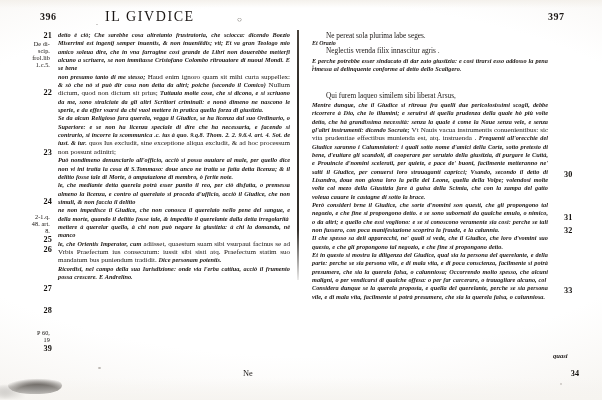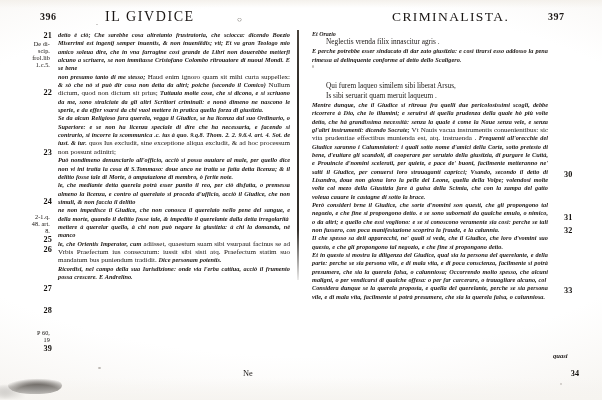--- a/index.html
+++ b/index.html
@@ -115,21 +115,20 @@
 
 <div class="page">
 
   <div class="fade-top"></div>
 
   <div class="header">
     <div class="folio-left">396</div>
     <span class="hdr-dot" style="left:96px;top:9px;">.</span>
     <div class="title-left">IL GIVDICE</div>
     <span class="hdr-dot" style="left:237px;top:6px;">○</span>
-    <div class="title-right">CRIMINALISTA.</div>
     <div class="folio-right">397</div>
   </div>
 
   <div class="gutter"></div>
 
   <div class="col col-left">
     <div class="colbody">
 
       <div class="num" style="top:0px;">21</div>
       <div class="marg" style="top:10px;white-space:pre-line;">De di-
@@ -168,25 +167,25 @@
       <p class="tx"><span class="it">Ricordisi, nel campo della sua Iurisdizione: onde via l'erba cattiua, acciò il frumento possa crescere. E Andrelino.</span></p>
 
     </div>
   </div>
 
   <div class="catch" style="left:243px;top:369px;">Ne</div>
 
   <div class="col col-right">
     <div class="colbody">
 
+      <p class="verse" style="padding-right:40px;">Ne pereat sola plurima labe seges.</p>
       <p class="src">Et Orazio</p>
       <p class="verse" style="padding-right:40px;">Neglectis vrenda filix innascitur agris .</p>
       <p class="tx" style="margin-top:1px;"><span class="it">E perche potrebbe esser sindacato di dar zato giustizia: e così tirarsi esso addosso la pena rimessa al delinquente conforme al detto dello Scaligero.</span></p>
       <p class="verse" style="padding-right:40px;margin-top:17px;">Qui furem laqueo similem sibi liberat Arsus,</p>
-      <p class="verse" style="padding-right:40px;">Is sibi seruarit quam meruit laqueum .</p>
 
       <div class="num" style="top:100px;">30</div>
       <p class="tx" style="margin-top:1px;"><span class="it">Mentre dunque, che il Giudice si ritroua fra quelli due pericolosissimi scogli, debbe ricorrere à Dio, che lo illumini; e seruirsi di quella prudenza della quale hò più volte detto, che hà grandissima necessità: senza la quale è come la Naue senza vele, e senza gl'altri instrumenti: dicendo Socrate;</span> <span class="rm">Vt Nauis vacua instrumentis conuenientibus: sic vita prudentiae effectibus munienda est, atq. instruenda .</span> <span class="it">Frequenti all'orecchie del Giudice saranno i Calumniatori: i quali sotto nome d'amici della Corte, sotto pretesto di bene, d'euitare gli scandoli, di cooperare per seruizio della giustizia, di purgare le Cuttà, e Prouincie d'nomini scelerati, per quiete, e pace de' buoni, facilmente metteranno ne' salti il Giudice, per conuersi loro strauaganti capricci; Vsando, secondo il detto di Lisandro, doue non giona loro la pelle del Leone, quella della Volpe; volendosi molte volte col mezo della Giustizia fare à guisa della Scimia, che con la zampa del gatto voleua cauare le castagne di sotto la brace.</span></p>
 
       <div class="num" style="top:143px;">31</div>
       <div class="num" style="top:156px;">32</div>
       <p class="tx"><span class="it">Però consideri brne il Giudice, che sorte d'nomini son questi, che gli propongono tal negozio, e che fine si propongono detto. e se sono subornati da qualche emulo, o nimico, o da altri; e quello che essi vogliono: e se si conoscono veramente sia così: perche se tali non fussero, con poca manifestazione scoprira la fraude, e la calunnia.</span></p>
 
       <div class="num" style="top:216px;">33</div>
       <p class="tx"><span class="it">Il che spesso sa deli apparecchi, ne' quali si vede, che il Giudice, che loro d'vomini suo questo, e che gli propongono tal negozio, e che fine si propongono detto.</span></p>

